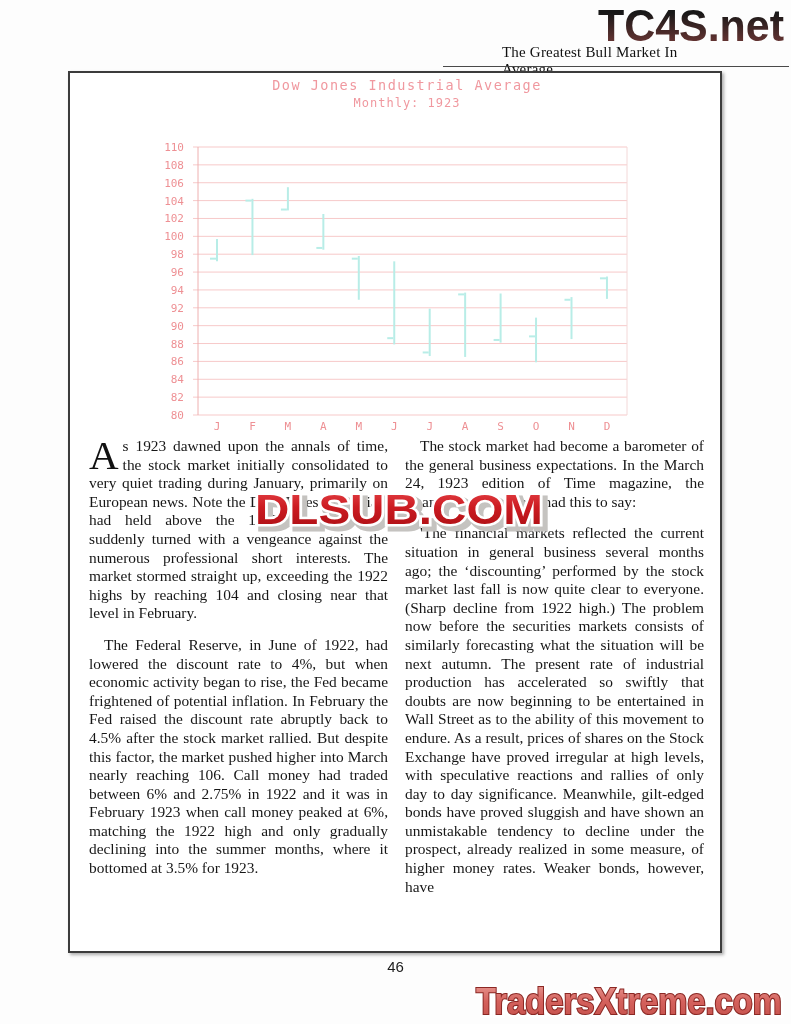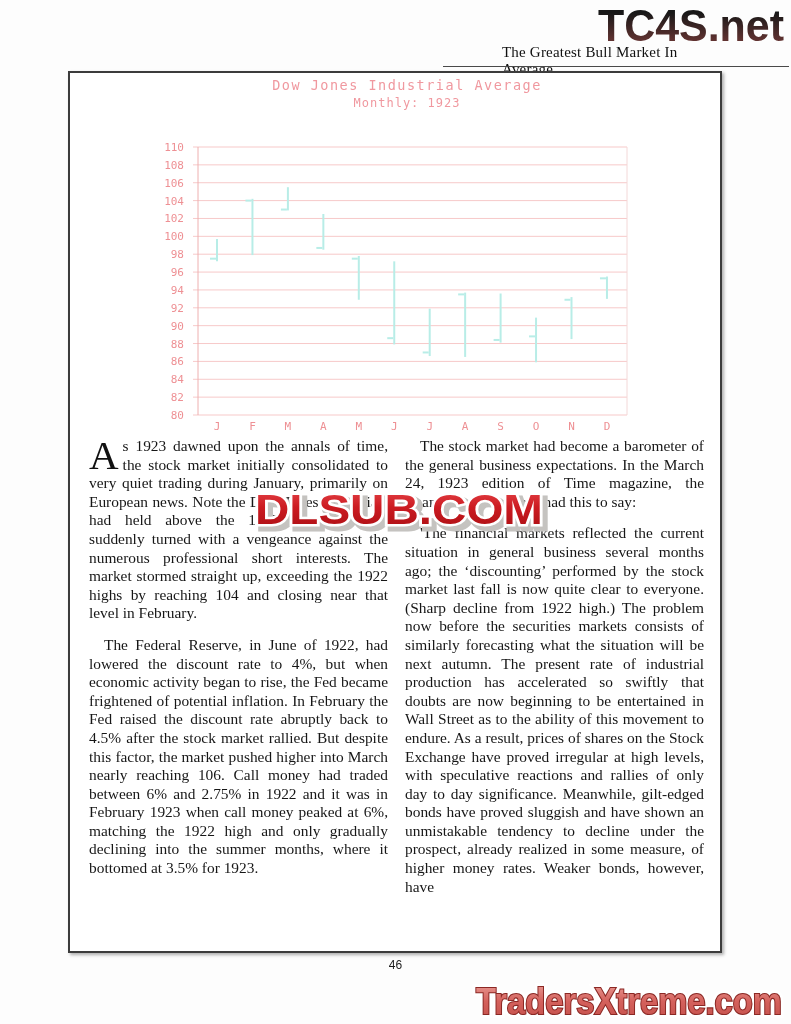--- a/index.html
+++ b/index.html
@@ -37,21 +37,21 @@
   .col-right { left:335px; }
   .col p { margin:0 0 13px 0; text-indent:15px; }
   .col p.no-indent { text-indent:0; }
   .col p.quote-gap { }
   .dropcap { float:left; font-size:41px; line-height:33px; font-weight:400;
              padding:2px 4px 0 0; color:#111; }
 
   
   .watermark { position:absolute; left:246px; top:483px; width:306px; height:58px; z-index:9; }
   .page-number { position:absolute; top:958px; left:0; width:791px; text-align:center;
-                 font-family:"Liberation Sans", sans-serif; font-size:12px; color:#1c1c1c; }
+                 font-family:"Liberation Sans", sans-serif; font-size:15px; color:#1c1c1c; }
   .bottom-logo { position:absolute; left:468px; top:980px; width:323px; height:44px; }
 </style>
 </head>
 <body>
 
 <div class="page">
 
   <svg class="tc4s-logo" viewBox="0 0 192 48">
     <defs>
       <linearGradient id="tc4sg" x1="0" y1="0" x2="0" y2="1">

